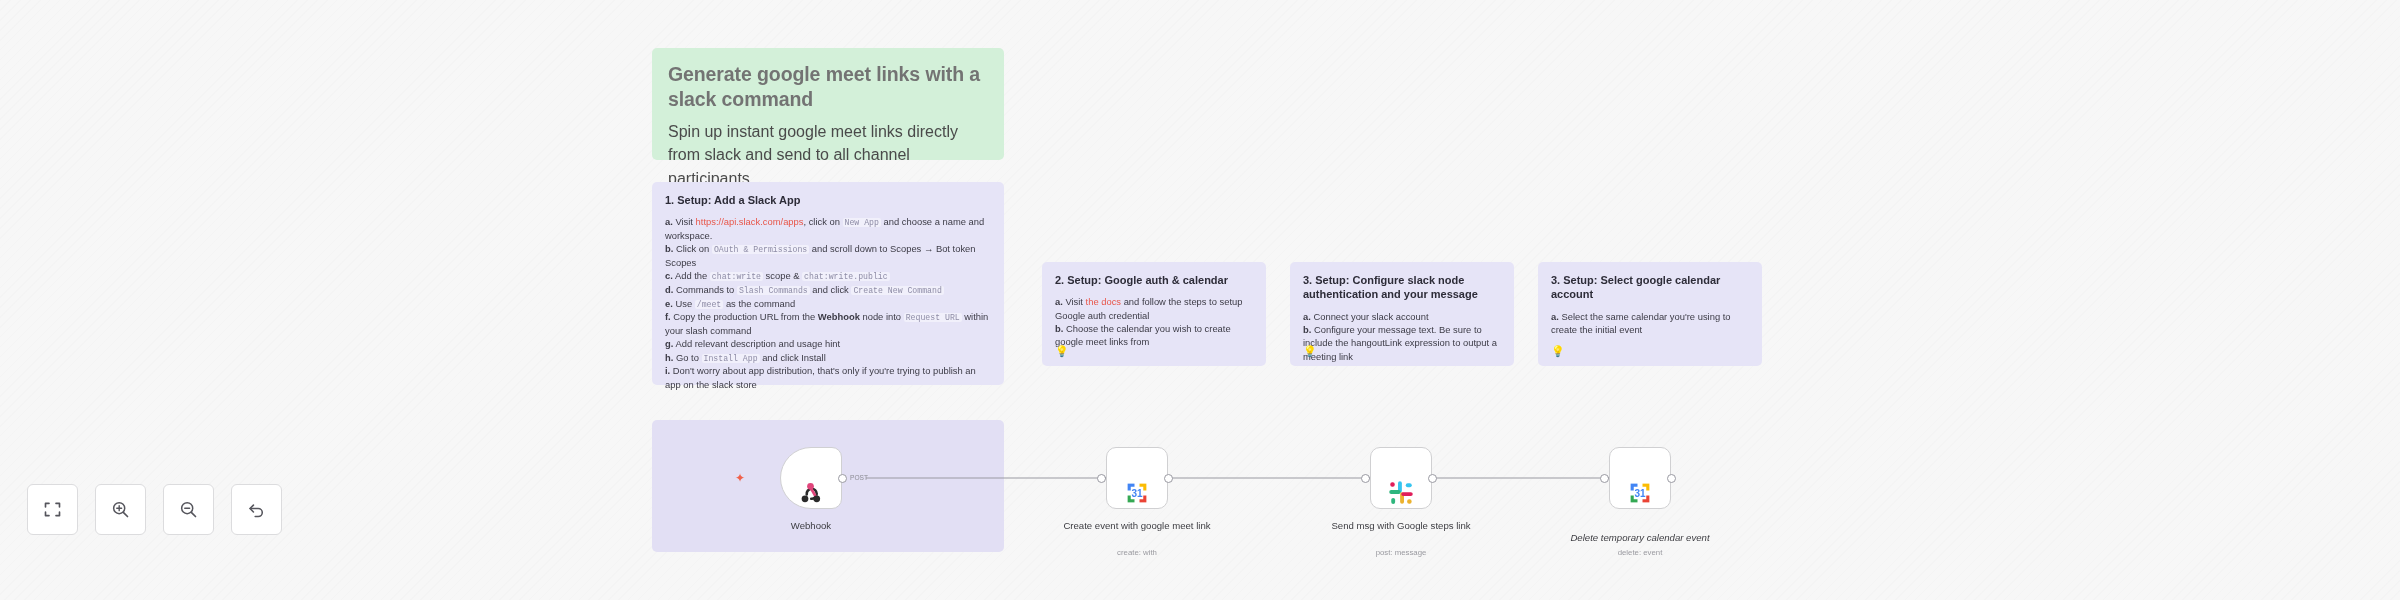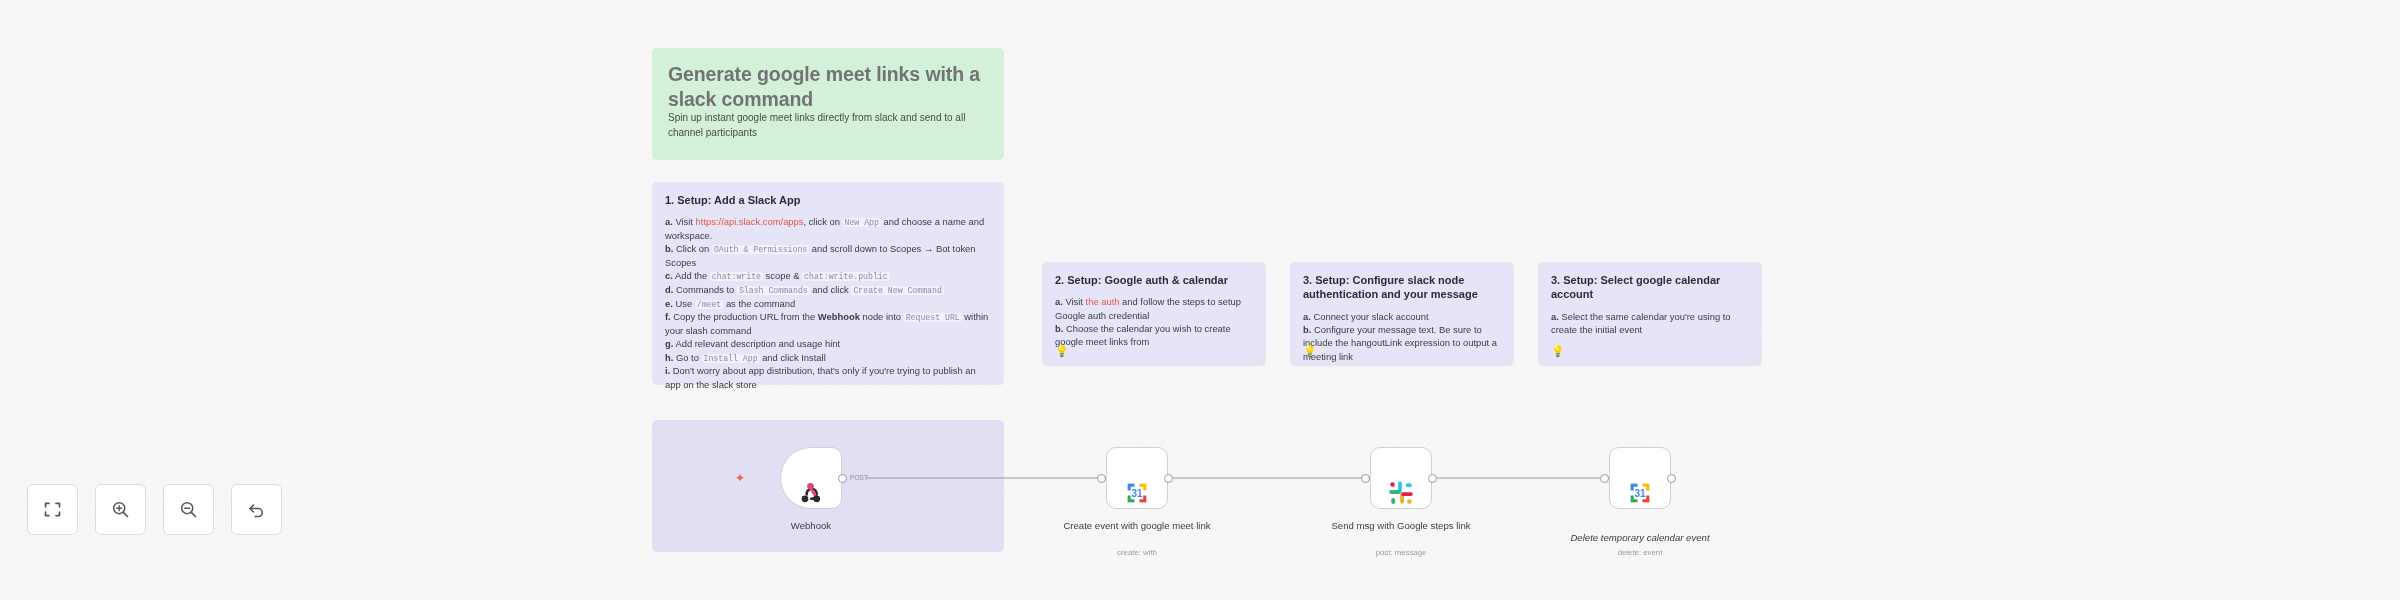--- a/index.html
+++ b/index.html
@@ -41,21 +41,22 @@
     padding: 14px 16px 10px 16px;
   }
   #title-card .t-head {
     font-size: 19.5px;
     font-weight: bold;
     line-height: 1.26;
     color: #737373;
     letter-spacing: -0.1px;
   }
   #title-card .t-sub {
-    font-size: 10px;
+    margin-top: 9px;
+    font-size: 16px;
     line-height: 1.45;
     color: #4a4a4a;
   }
 
   
   .note {
     position: absolute;
     background: #e6e4f7;
     border-radius: 5px;
     box-sizing: border-box;
@@ -221,21 +222,21 @@
       <span>Go to </span><code>Install App</code><span> and click Install</span><br>
       <b>i.</b>
       <span>Don't worry about app distribution, that's only if you're trying to publish an app on the slack store</span>
     </p>
   </div>
 
   <div class="note" id="note-2">
     <h4>2. Setup: Google auth &amp; calendar</h4>
     <p>
       <b>a.</b>
-      <span>Visit </span><a class="lnk" href="#">the auth</a><span> and follow the steps to setup Google auth credential</span><br>
+      <span>Visit </span><a class="lnk" href="#">the docs</a><span> and follow the steps to setup Google auth credential</span><br>
       <b>b.</b>
       <span>Choose the calendar you wish to create google meet links from</span>
     </p>
     <span class="bulb">💡</span>
   </div>
 
   <div class="note" id="note-3">
     <h4>3. Setup: Configure slack node authentication and your message</h4>
     <p>
       <b>a.</b>

